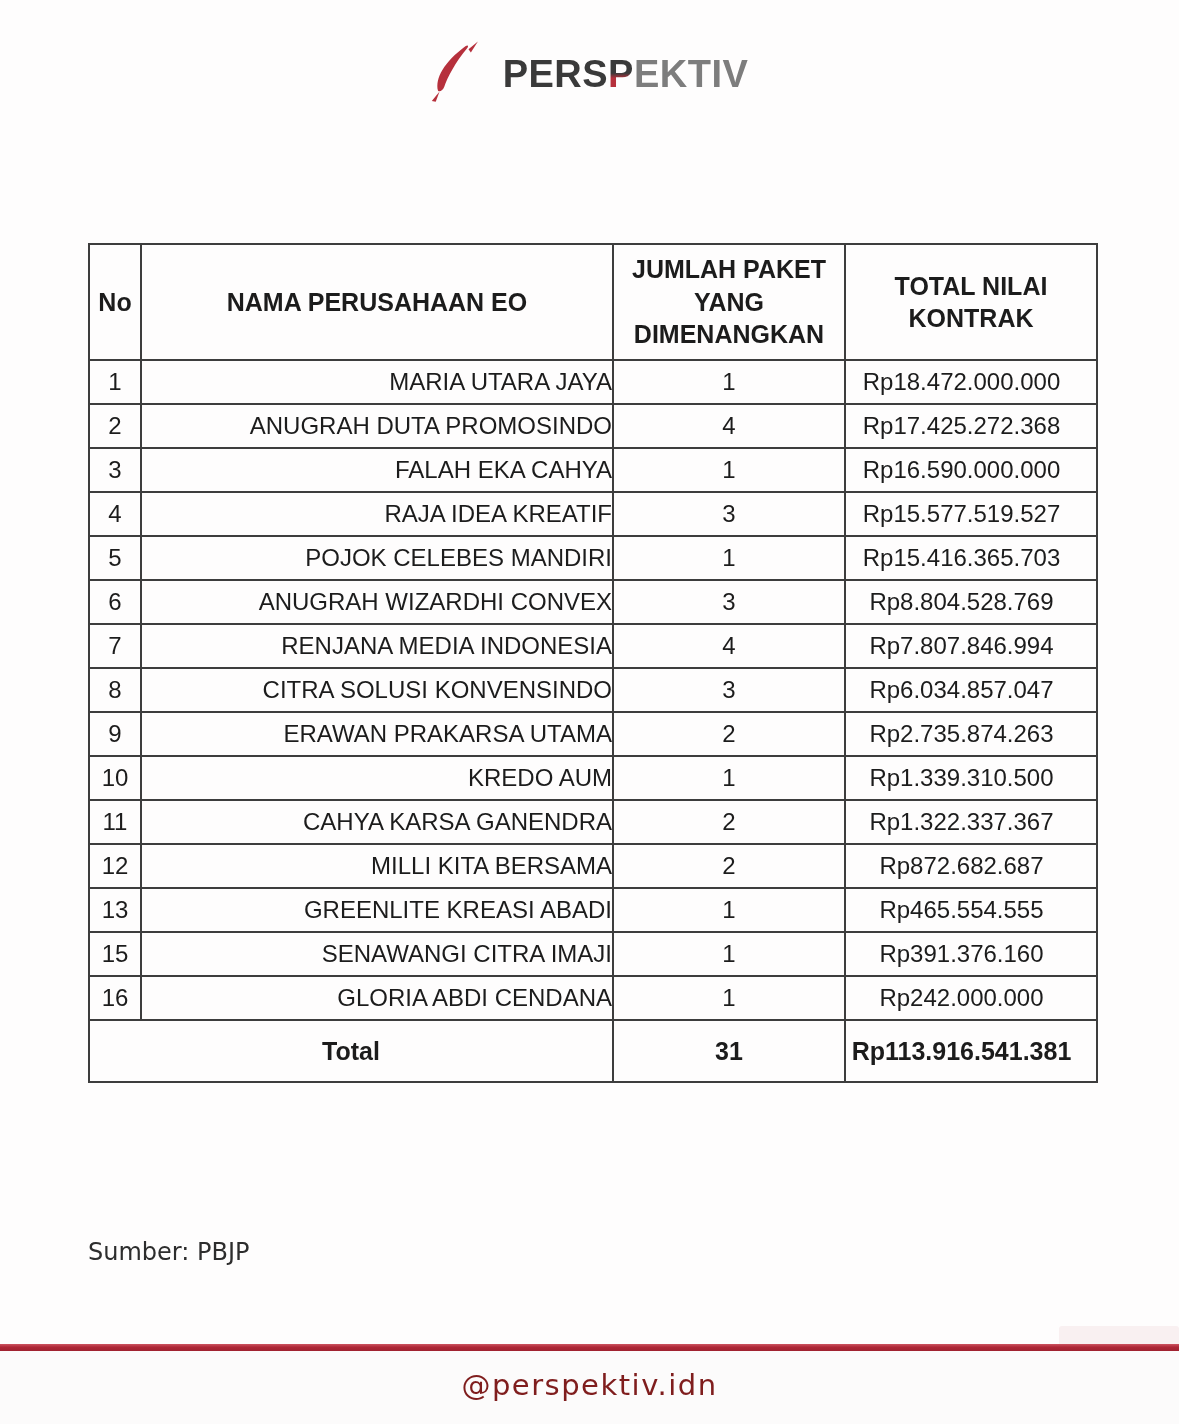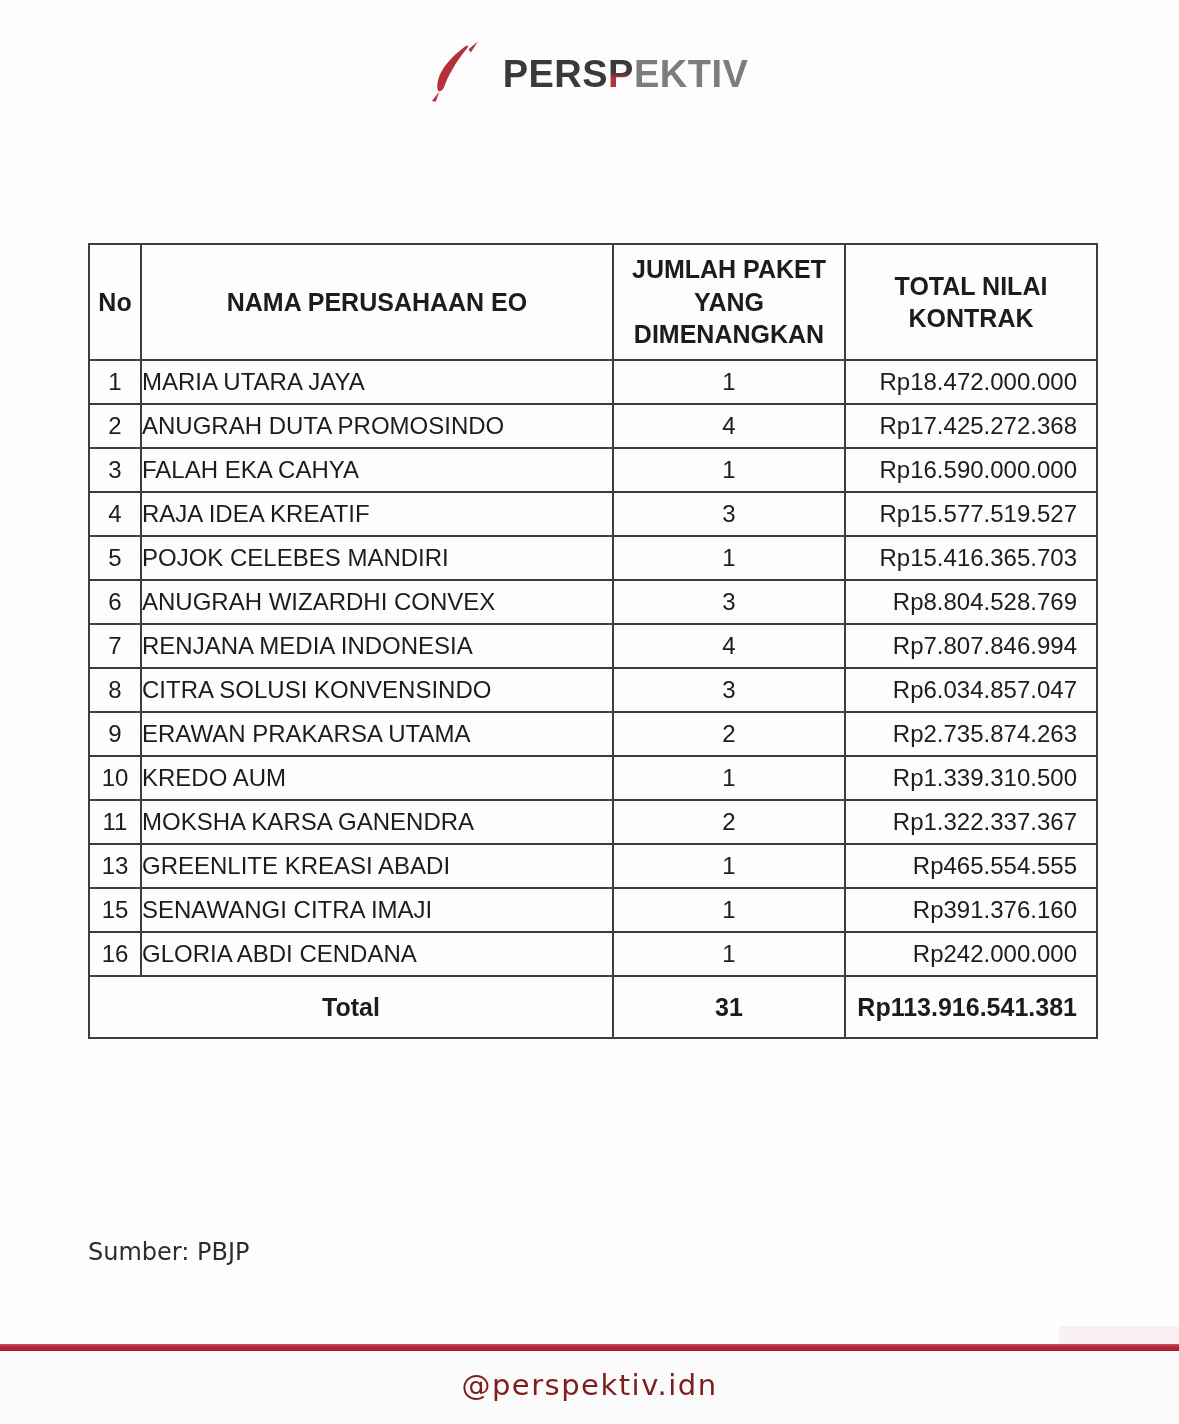--- a/index.html
+++ b/index.html
@@ -68,22 +68,22 @@
     text-align: center;
     line-height: 1.3;
     padding: 0 8px;
     white-space: normal;
   }
   tbody td {
     height: 44px;
     white-space: nowrap;
   }
   .c { text-align: center; }
-  .l { text-align: left; }
-  .r { text-align: right; padding-right: 19px; }
+  .l { text-align: right; }
+  .r { text-align: center; padding-right: 19px; }
   tfoot td {
     height: 62px;
     font-size: 25px;
     font-weight: bold;
     white-space: nowrap;
   }
 
   
   .source {
     position: absolute;
@@ -219,23 +219,29 @@
             <td class="r">Rp2.735.874.263</td>
           </tr>
           <tr>
             <td class="c">10</td>
             <td class="l">KREDO AUM</td>
             <td class="c">1</td>
             <td class="r">Rp1.339.310.500</td>
           </tr>
           <tr>
             <td class="c">11</td>
-            <td class="l">MOKSHA KARSA GANENDRA</td>
+            <td class="l">CAHYA KARSA GANENDRA</td>
             <td class="c">2</td>
             <td class="r">Rp1.322.337.367</td>
+          </tr>
+          <tr>
+            <td class="c">12</td>
+            <td class="l">MILLI KITA BERSAMA</td>
+            <td class="c">2</td>
+            <td class="r">Rp872.682.687</td>
           </tr>
           <tr>
             <td class="c">13</td>
             <td class="l">GREENLITE KREASI ABADI</td>
             <td class="c">1</td>
             <td class="r">Rp465.554.555</td>
           </tr>
           <tr>
             <td class="c">15</td>
             <td class="l">SENAWANGI CITRA IMAJI</td>

